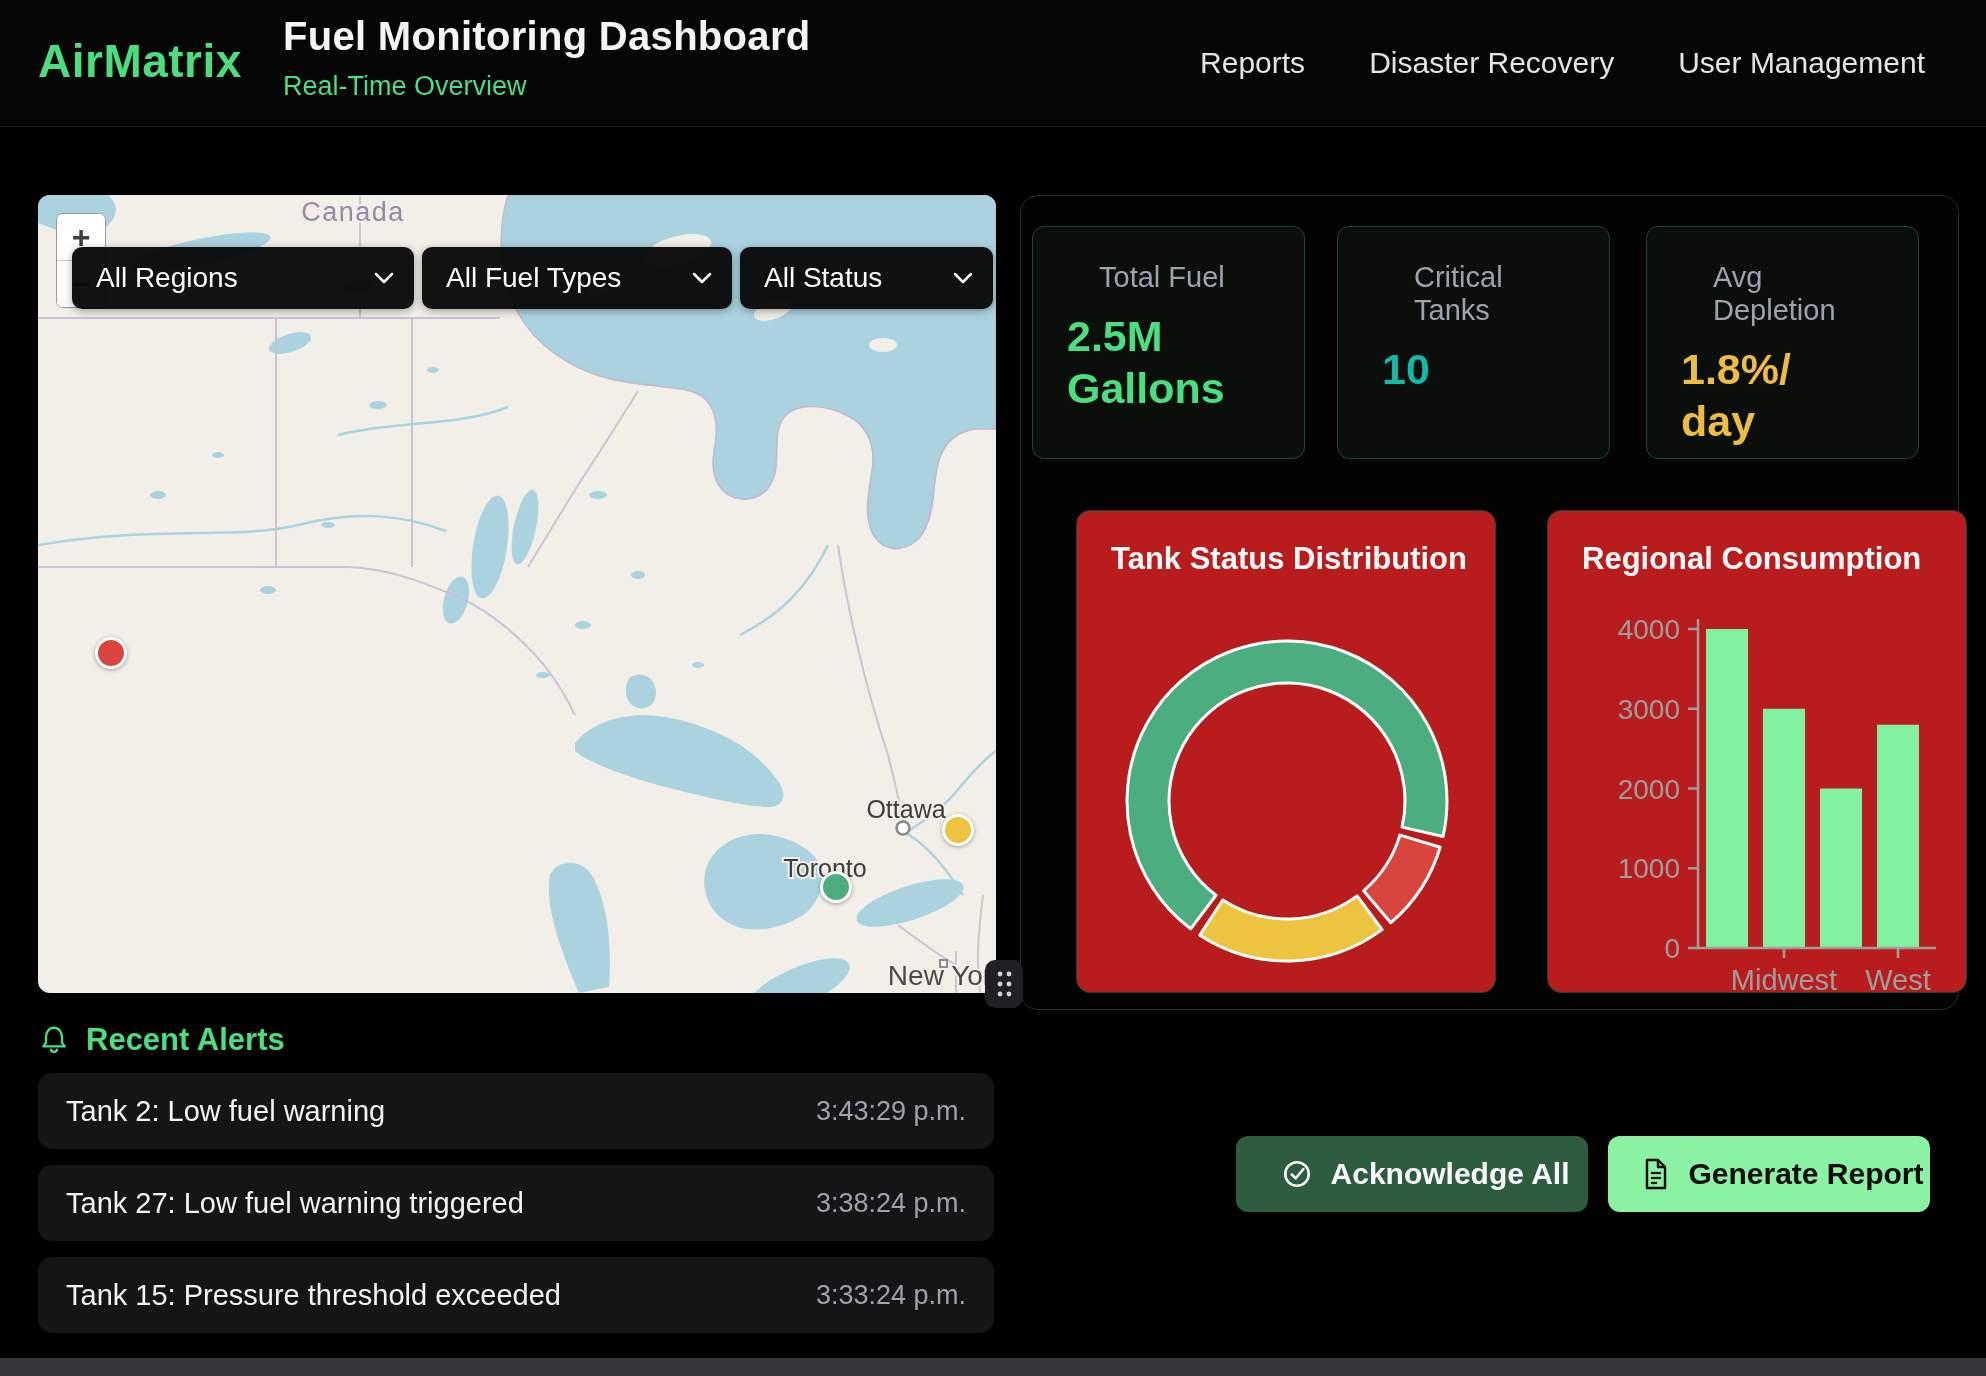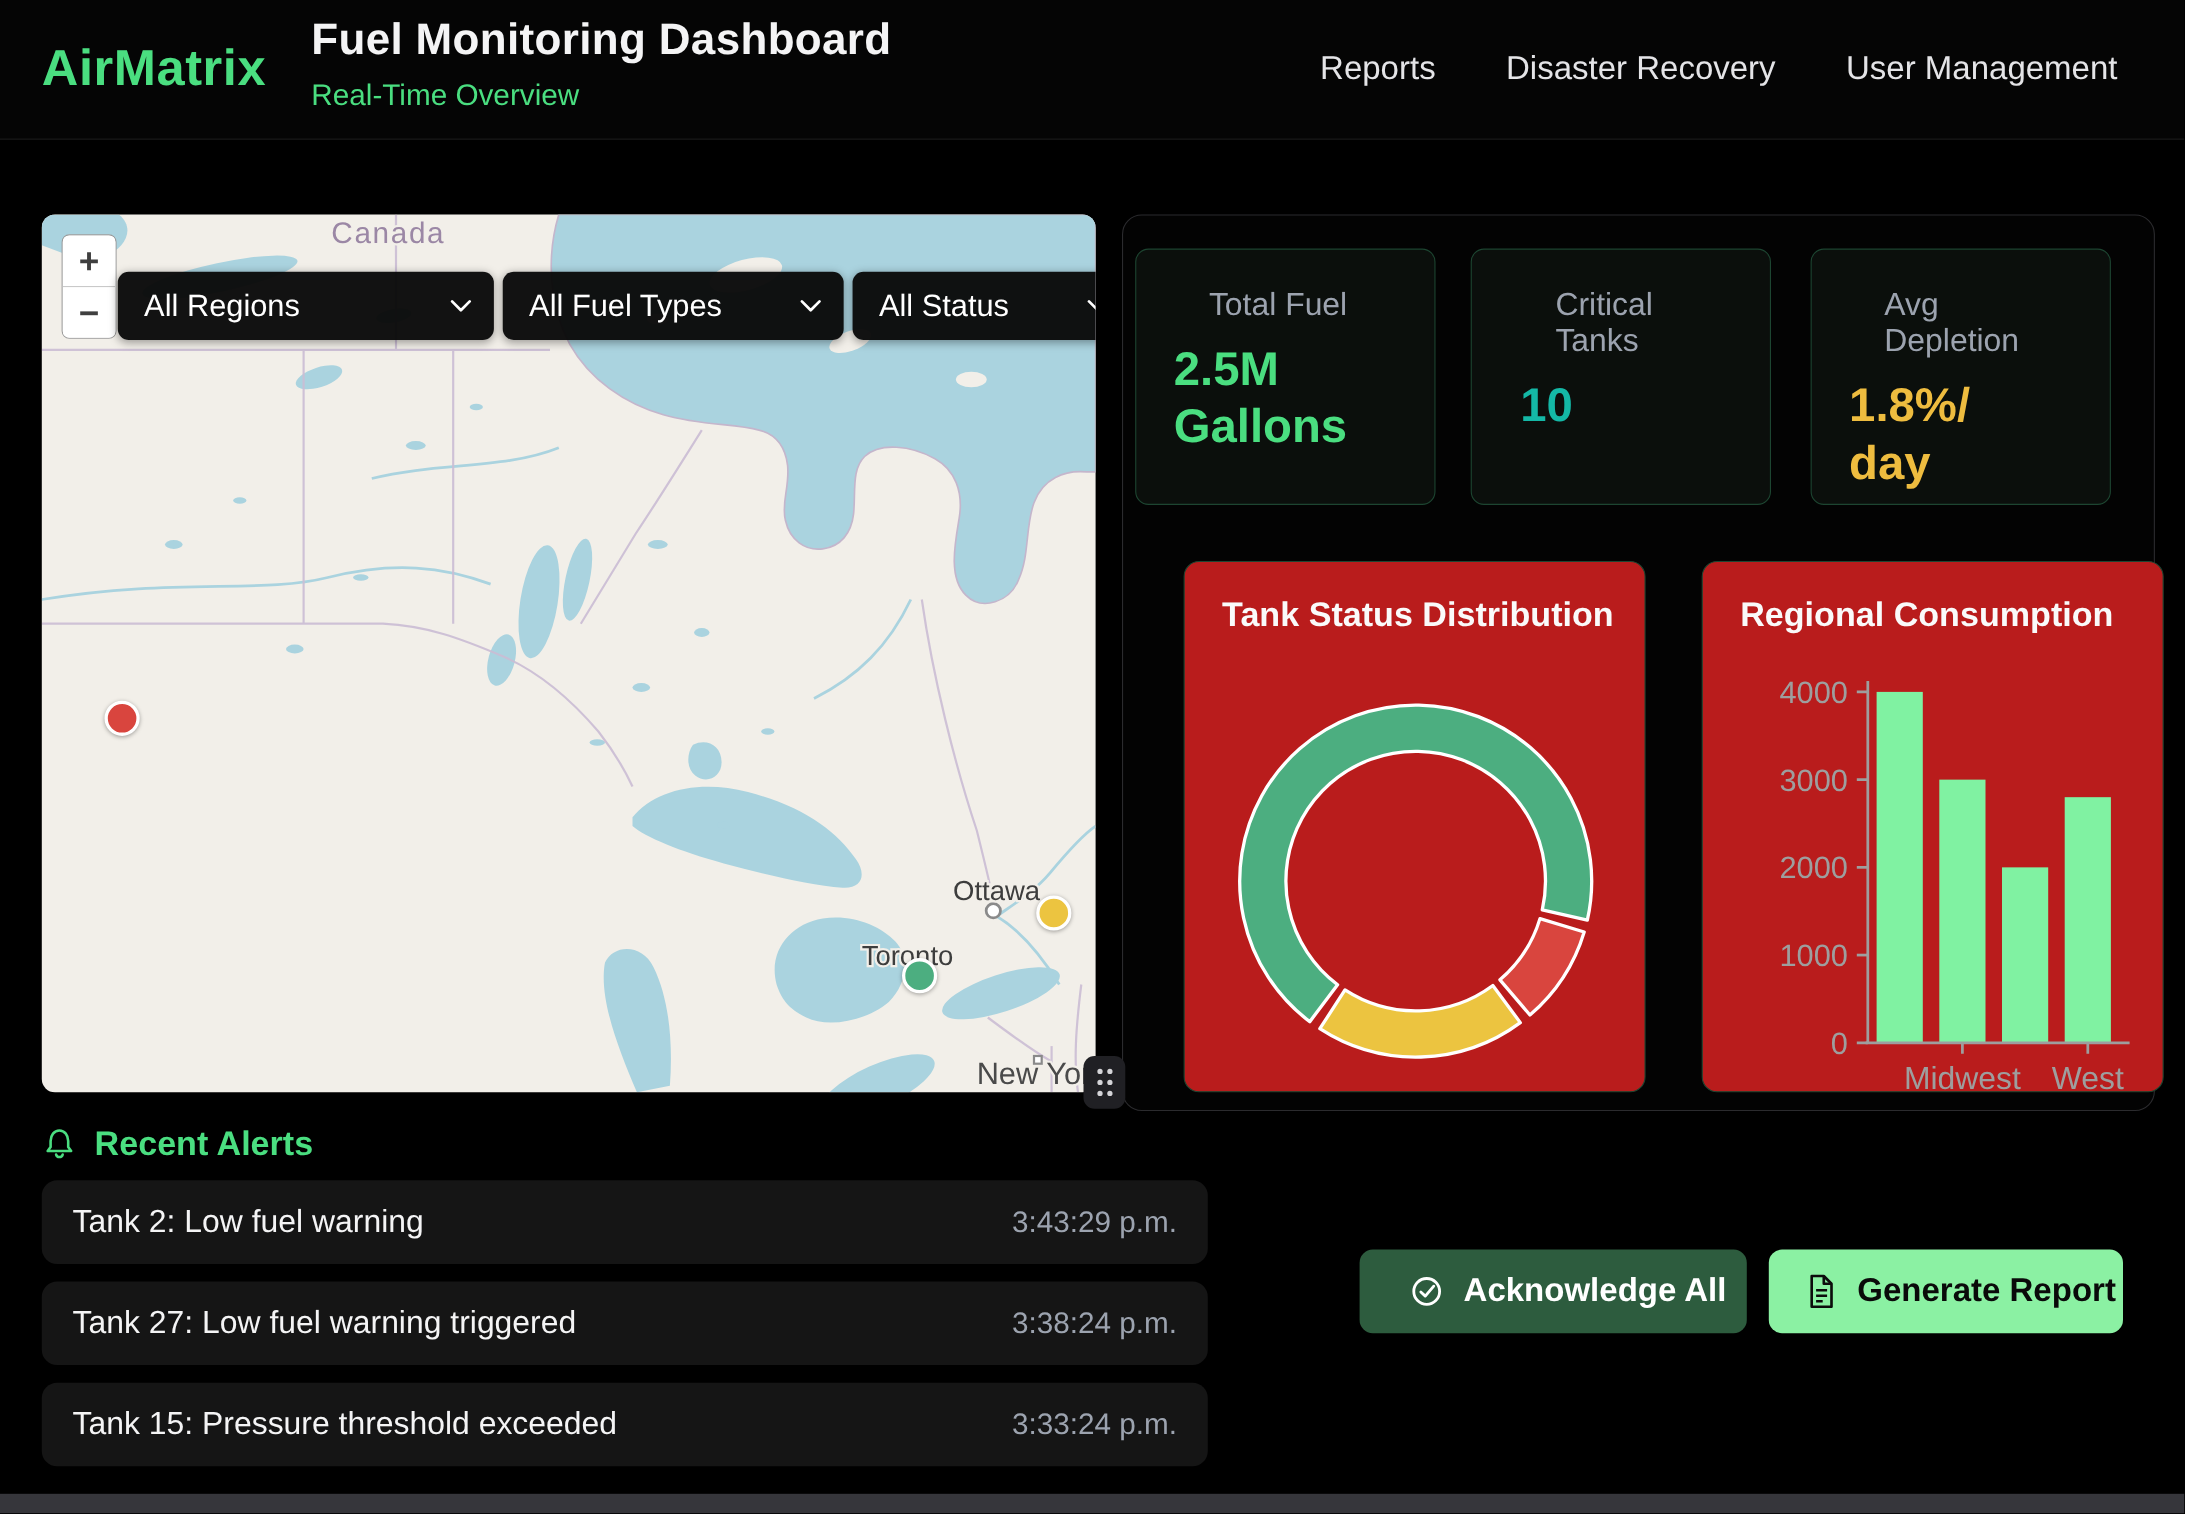--- a/index.html
+++ b/index.html
@@ -17,37 +17,37 @@
 
   
   .map{position:absolute;left:38px;top:195px;width:958px;height:798px;border-radius:12px;background:#f2efe9;overflow:hidden;}
   .map svg.geo{position:absolute;left:0;top:0;}
   .zoomctl{position:absolute;left:18px;top:18px;width:48px;z-index:1;border:1.5px solid #9b9b9b;border-radius:7px;overflow:hidden;background:#fff;}
   .zoombtn{width:48px;height:46px;display:flex;align-items:center;justify-content:center;font-size:32px;font-weight:bold;color:#3f3f3f;background:#fff;cursor:pointer;}
   .zoombtn + .zoombtn{border-top:1px solid #c9c9c9;}
   .filterbar{position:absolute;left:34px;top:52px;display:flex;gap:8px;z-index:2;}
   .filter{height:62px;background:rgba(8,8,8,.96);border-radius:10px;color:#fff;display:flex;align-items:center;justify-content:space-between;padding:0 20px 0 24px;font-size:28px;font-weight:500;box-shadow:0 2px 8px rgba(0,0,0,.35);cursor:pointer;}
   .filter .chev{margin-left:26px;display:flex;}
-  .f1{width:298px;margin-left:35px;} .f2{width:266px;justify-content:space-between;} .f3{width:209px;}
+  .f1{width:298px;} .f2{width:266px;justify-content:space-between;} .f3{width:209px;}
   .marker{position:absolute;width:26px;height:26px;border-radius:50%;border:3.5px solid #fff;box-shadow:0 1px 4px rgba(0,0,0,.35);z-index:1;cursor:pointer;}
   .grip{position:absolute;left:985px;top:960px;width:38px;height:48px;background:#202024;border-radius:10px;z-index:3;display:flex;align-items:center;justify-content:center;cursor:grab;}
 
   
   .panel{position:absolute;left:1020px;top:195px;width:937px;height:813px;border:1.5px solid #2b2b2e;border-radius:18px;background:#030303;}
   .stat-card{position:absolute;top:226px;width:273px;height:233px;background:#0b0f0c;border:1.5px solid #1d4531;border-radius:12px;padding:34px;box-sizing:border-box;}
   .stat-label{font-size:29px;color:#9ca3af;margin-bottom:16px;margin-left:32px;}
   .stat-value{font-size:43px;font-weight:bold;line-height:1.22;}
   .chart-card{position:absolute;top:510px;width:420px;height:483px;background:#b91c1c;border:1.5px solid #1d4531;border-radius:14px;box-sizing:border-box;overflow:hidden;margin-left:44px;}
   .chart-title{position:absolute;left:34px;top:30px;font-size:31px;font-weight:bold;color:#fafafa;z-index:1;}
   .chart-card svg{position:absolute;left:0;top:0;}
 
   
   .alerts-head{position:absolute;left:38px;top:1022px;display:flex;align-items:center;gap:16px;}
   .alerts-title{font-size:31px;font-weight:bold;color:#4ade80;}
-  .alert-row{position:absolute;left:38px;width:1060px;height:76px;background:#151515;border-radius:14px;display:flex;align-items:center;justify-content:space-between;padding:0 28px;box-sizing:border-box;cursor:pointer;}
+  .alert-row{position:absolute;left:38px;width:956px;height:76px;background:#151515;border-radius:14px;display:flex;align-items:center;justify-content:space-between;padding:0 28px;box-sizing:border-box;cursor:pointer;}
   .alert-msg{font-size:29px;color:#f4f4f5;}
   .alert-time{font-size:27px;color:#9ca3af;}
   .btn{position:absolute;top:1136px;height:76px;border-radius:12px;display:flex;align-items:center;justify-content:center;gap:18px;font-size:30px;font-weight:bold;cursor:pointer;border:none;padding-left:32px;}
   .btn-ack{left:1236px;width:352px;background:#2d5c3e;color:#fff;}
   .btn-gen{left:1608px;width:322px;background:#8bf1a3;color:#0a0a0a;}
 
   .footerbar{position:absolute;left:0;bottom:0;width:1986px;height:18px;background:#36363b;}
 </style>
 </head>
 <body>

